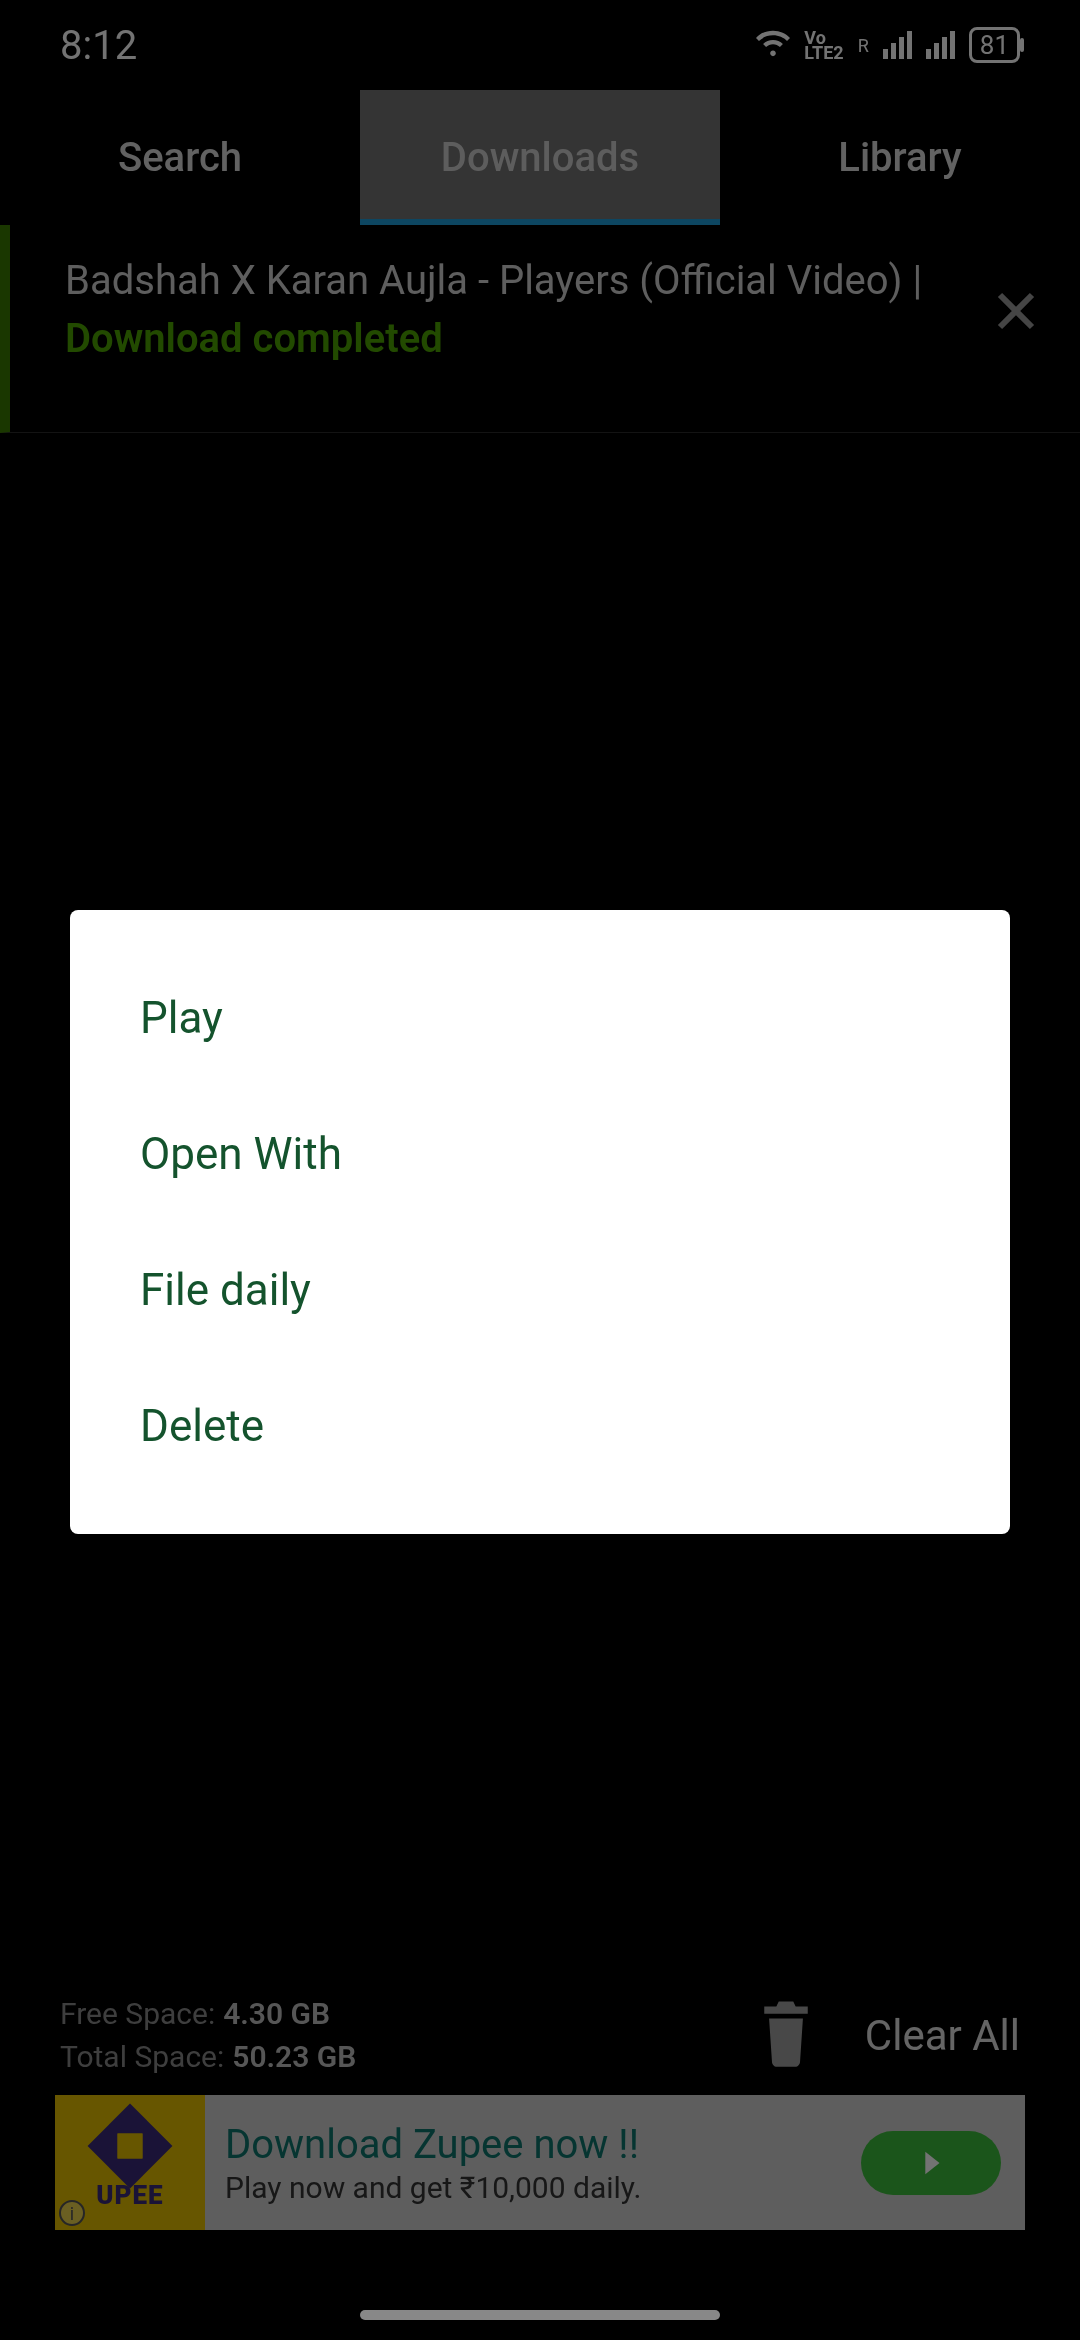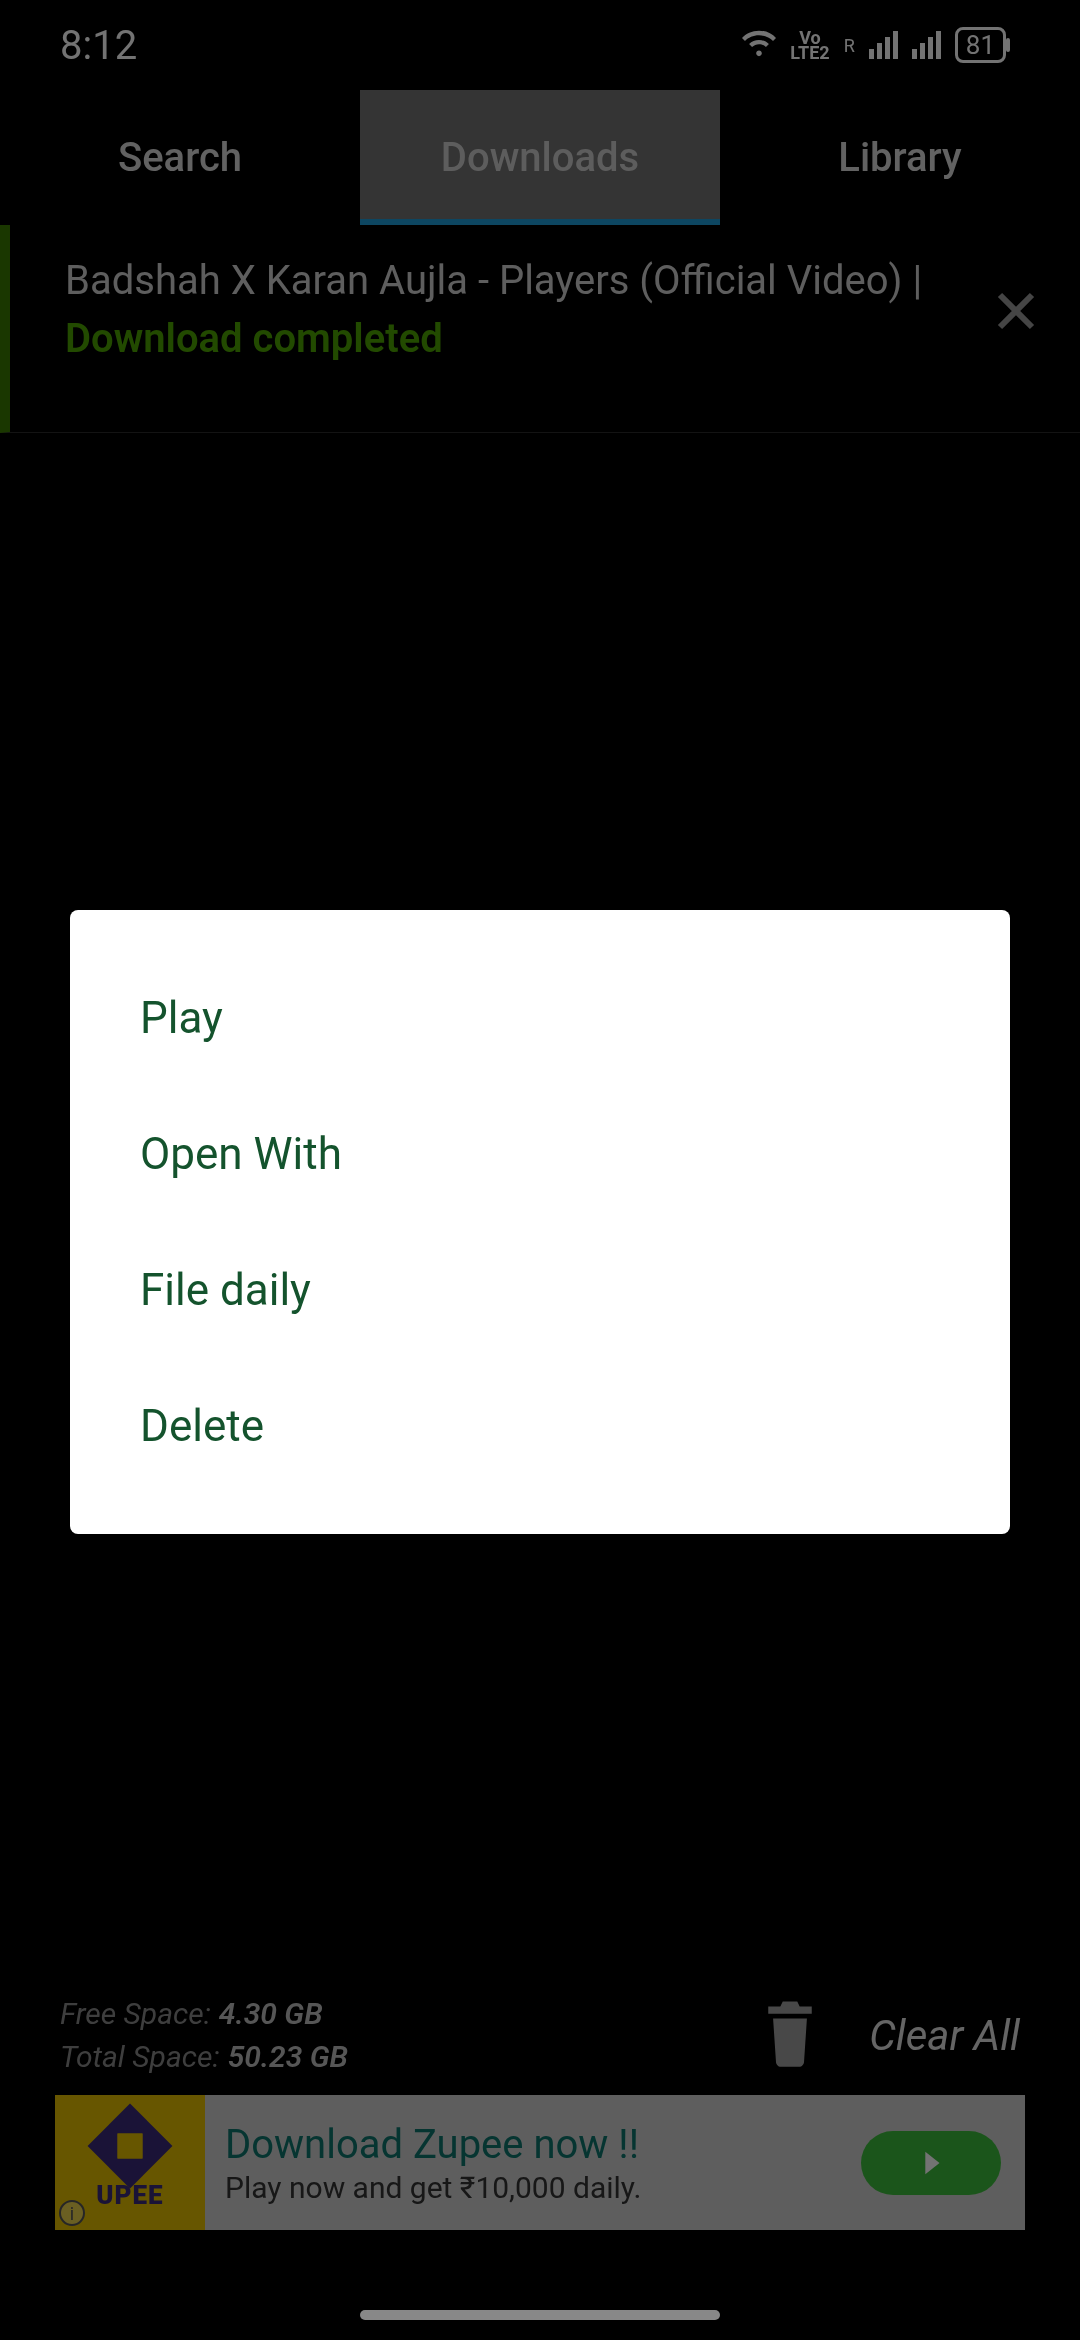--- a/index.html
+++ b/index.html
@@ -2,48 +2,48 @@
 <html><head>
   <meta charset="utf-8">
   <style>
     * { margin: 0; padding: 0; box-sizing: border-box; font-family: Roboto, Arial, sans-serif; }
     html, body { width: 1080px; height: 2340px; background: #000; overflow: hidden; }
     
     
     .dim-overlay { position: absolute; inset: 0; background: rgba(0,0,0,0.55); z-index: 50; }
     
     
-    .status-bar { position: absolute; top: 0; left: 0; right: 14px; height: 90px; display: flex; align-items: center; justify-content: space-between; padding: 0 60px 0 60px; z-index: 10; }
+    .status-bar { position: absolute; top: 0; left: 0; right: 0; height: 90px; display: flex; align-items: center; justify-content: space-between; padding: 0 60px 0 60px; z-index: 10; }
     .status-time { color: #fff; font-size: 40px; font-weight: 400; }
     .status-right { display: flex; align-items: center; gap: 14px; color: #fff; font-size: 30px; }
     .battery-box { border: 3px solid #fff; border-radius: 8px; padding: 0 8px; font-size: 26px; position: relative; }
     .battery-box::after { content: ""; position: absolute; right: -7px; top: 8px; width: 4px; height: 14px; background: #fff; border-radius: 2px; }
     .signal-bars { display: inline-flex; align-items: flex-end; gap: 3px; }
     .signal-bars span { width: 5px; background: #fff; display: block; }
     .signal-bars .b1 { height: 10px; } .signal-bars .b2 { height: 16px; } .signal-bars .b3 { height: 22px; } .signal-bars .b4 { height: 28px; }
     .wifi-icon svg { width: 34px; height: 34px; }
-    .volte { font-size: 18px; font-weight: 700; line-height: 0.85; text-align: center; }
+    .volte { font-size: 18px; font-weight: 700; line-height: 0.85; text-align: left; }
     .r-sub { font-size: 18px; }
     
     
     .tab-bar { position: absolute; top: 90px; left: 0; right: 0; height: 135px; display: flex; z-index: 10; }
     .tab { flex: 1; display: flex; align-items: center; justify-content: center; color: #d9d9d9; font-size: 40px; font-weight: 500; position: relative; }
     .tab.active { color: #cfcfcf; background: #737373; }
     .tab.active::after { content: ""; position: absolute; bottom: 0; left: 0; right: 0; height: 6px; background: #1e9bd8; }
     
     
     .download-list { position: absolute; top: 225px; left: 0; right: 0; z-index: 10; }
     .download-item { position: relative; border-left: 10px solid #3a7a00; border-bottom: 1px solid #2a2a2a; padding: 30px 120px 70px 55px; }
     .download-title { color: #d0d0d0; font-size: 40px; line-height: 1.3; }
     .download-status { color: #4da400; font-size: 40px; font-weight: 600; margin-top: 8px; }
     .close-btn { position: absolute; right: 40px; top: 62px; color: #9a9a9a; }
     .close-btn svg { width: 48px; height: 48px; }
     
     
-    .bottom-bar { position: absolute; left: 0; right: 0; bottom: 245px; height: 120px; display: flex; align-items: center; padding: 0 60px; z-index: 10; font-style: italic; }
+    .bottom-bar { position: absolute; left: 0; right: 0; bottom: 245px; height: 120px; display: flex; align-items: center; padding: 0 60px; z-index: 10; }
     .space-info { color: #8a8a8a; font-size: 30px; line-height: 1.45; }
     .space-info .val { color: #bfbfbf; font-weight: 600; margin-left: 8px; }
     .trash { margin-left: auto; margin-right: 50px; }
     .trash svg { width: 58px; height: 70px; fill: #a0a0a0; }
     .clear-all { color: #e0e0e0; font-size: 42px; }
     
     
     .ad { position: absolute; left: 55px; right: 55px; bottom: 110px; height: 135px; background: #d0d0d0; display: flex; align-items: center; z-index: 10; overflow: hidden; }
     .ad-logo { width: 150px; height: 135px; background: #e4bf00; display: flex; flex-direction: column; align-items: center; justify-content: center; position: relative; }
     .ad-logo-diamond { width: 60px; height: 60px; background: #3a2a7a; transform: rotate(45deg); position: relative; }

